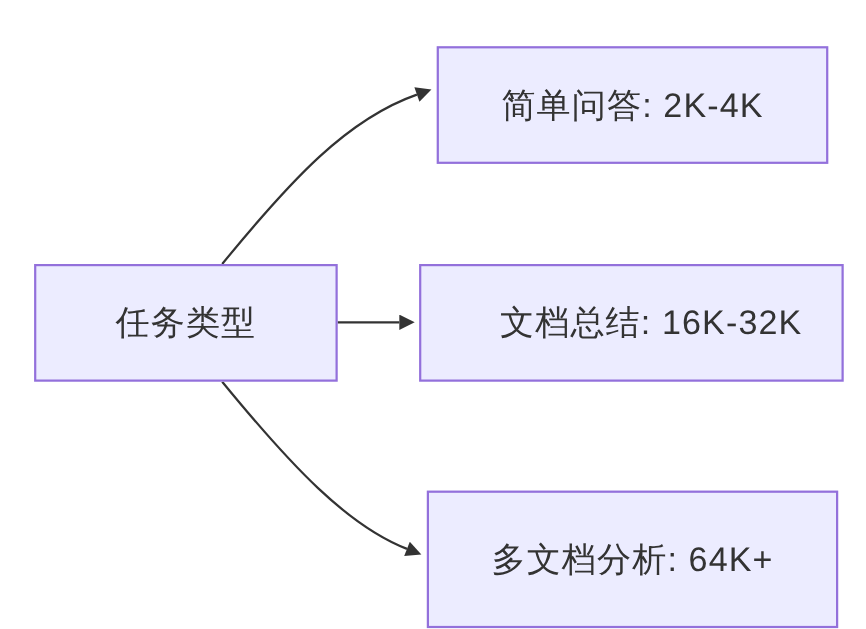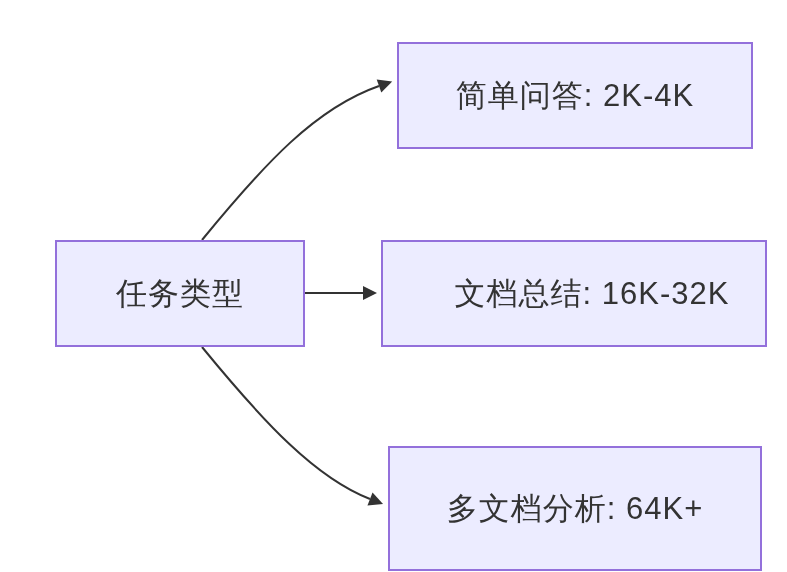--- a/index.html
+++ b/index.html
@@ -39,21 +39,21 @@
     display: flex;
     align-items: center;
     justify-content: center;
   }
   .node-label {
     color: var(--text, #333333);
     font-size: 31px;
     letter-spacing: 1px;
     white-space: nowrap;
   }
-  .node-root    { left: 31px;  top: 240px; width: 250px; height: 107px; margin-left: 24px; }
+  .node-root    { left: 31px;  top: 240px; width: 276px; height: 107px; }
   .node-child-0 { left: 397px; top: 30px;  width: 356px; height: 107px; margin-top: 12px; }
   .node-child-1 { left: 381px; top: 240px; width: 386px; height: 107px; padding-left: 36px; }
   .node-child-2 { left: 388px; top: 446px; width: 374px; height: 125px; }
 </style>
 </head>
 <body>
 
 <div class="canvas">
 
   <svg class="edges-layer" width="787" height="572" viewBox="0 0 787 572" aria-hidden="true">

